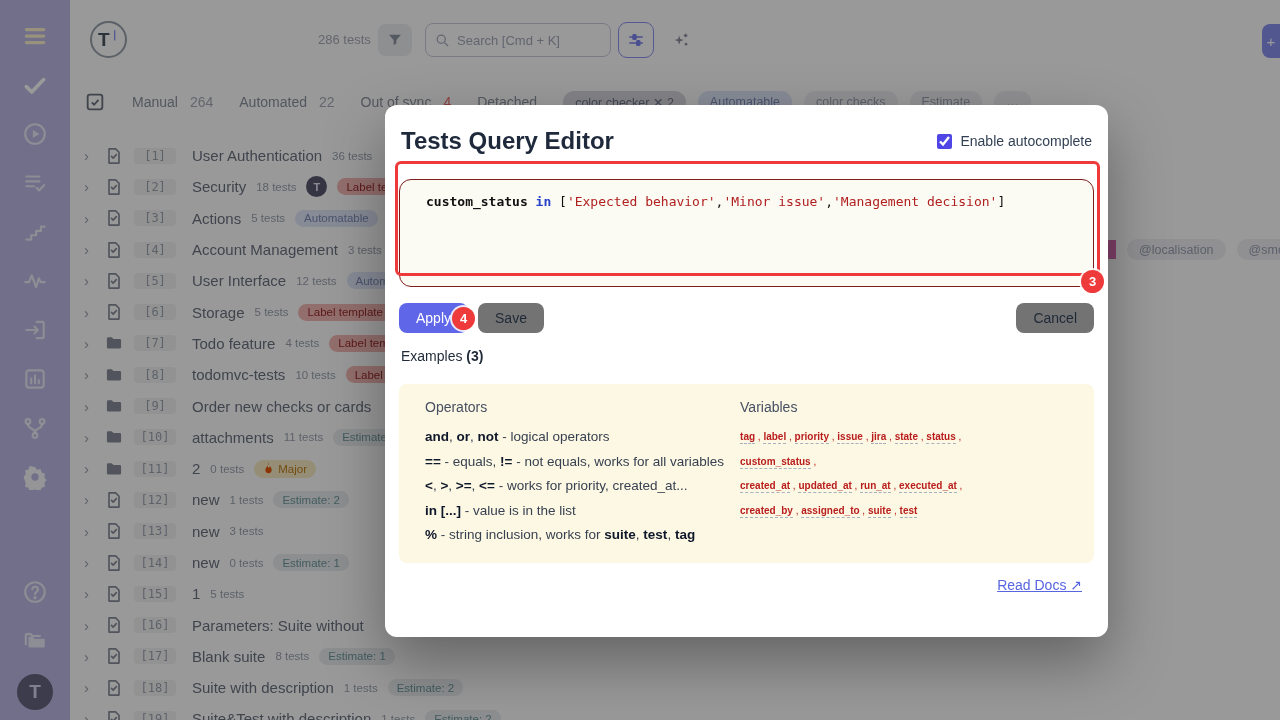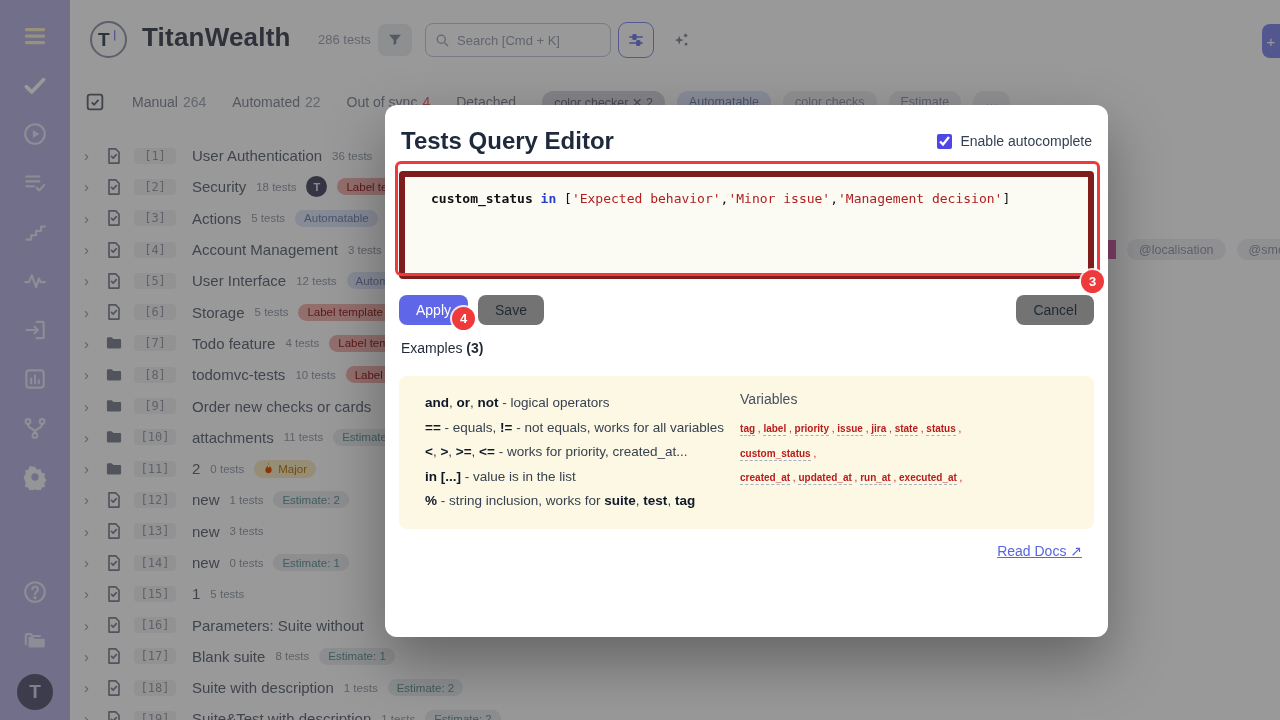--- a/index.html
+++ b/index.html
@@ -30,21 +30,21 @@
   .search-box { position:absolute; left:355px; top:23px; width:186px; height:34px; border:1px solid #c9cdde; border-radius:8px; display:flex; align-items:center; padding:0 9px; gap:7px; color:#a3a8b8; background:#fff; }
   .search-box input { border:none; outline:none; font-size:13px; color:#7b8194; width:130px; background:transparent; font-family:"Liberation Sans",sans-serif; }
   .search-box input::placeholder { color:#a3a8b8; }
   .sliders-btn { position:absolute; left:548px; top:22px; width:36px; height:36px; border:1.5px solid #8d95f2; border-radius:9px; color:#7b84ee; display:flex; align-items:center; justify-content:center; cursor:pointer; background:#fff; }
   .sparkles-btn { position:absolute; left:596px; top:26px; width:30px; height:30px; color:#8b90a0; display:flex; align-items:center; justify-content:center; cursor:pointer; }
   .corner-btn { position:absolute; right:0; top:24px; width:18px; height:34px; background:#8a92ef; border-radius:8px 0 0 8px; color:#fff; font-size:15px; display:flex; align-items:center; justify-content:center; cursor:pointer; }
 
   
   .tabbar { position:absolute; left:84px; top:88px; width:1190px; height:28px; display:flex; align-items:center; gap:26px; }
   .tab-ic { color:#6b7280; width:22px; height:22px; }
-  .tab { font-size:14px; color:#8b919e; display:flex; gap:5px; cursor:pointer; white-space:nowrap; }
+  .tab { font-size:14px; color:#8b919e; display:flex; gap:12px; cursor:pointer; white-space:nowrap; }
   .tab .cnt { color:#a6abb7; }
   .tab .cnt.red { color:#ef6b6b; }
   .tabpill { font-size:12.5px; border-radius:14px; padding:4px 12px; white-space:nowrap; cursor:pointer; }
   .tabpill.dark { background:#d9d9e2; color:#73788a; }
   .tabpill.blue { background:#e1e8fb; color:#7d8bb8; }
   .tabpill.light { background:#f0f1f5; color:#9ba1b0; }
 
   
   .tree { position:absolute; left:84px; top:140px; width:1100px; }
   .trow { height:31.3px; display:flex; align-items:center; gap:10px; cursor:pointer; white-space:nowrap; }
@@ -69,21 +69,21 @@
 
   
   .dim-overlay { position:absolute; inset:0; background:rgba(0,0,0,0.40); z-index:40; }
 
   
   .modal { position:absolute; left:385px; top:105px; width:723px; height:532px; background:#fff; border-radius:12px; box-shadow:0 25px 60px rgba(0,0,0,.35); z-index:50; padding:16px 14px 12px; }
   .m-head { display:flex; justify-content:space-between; align-items:center; padding:6px 2px 0; }
   .m-title { font-size:24px; font-weight:bold; color:#1e293b; }
   .m-check { display:flex; align-items:center; gap:8px; font-size:14px; color:#334155; }
   .m-check input { width:15px; height:15px; accent-color:#4f46e5; }
-  .editor { margin-top:16px; height:108px; border:6px solid #7f1d1d; border-radius:4px; background:#fbfaf3; padding:14px 26px; font-family:"DejaVu Sans Mono", monospace; font-size:13px; color:#111; cursor:text; }
+  .editor { margin-top:24px; height:108px; border:1px solid #7f1d1d; border-radius:12px; background:#fbfaf3; padding:14px 26px; font-family:"DejaVu Sans Mono", monospace; font-size:13px; color:#111; cursor:text; }
   .q-name { font-weight:bold; color:#111; }
   .q-kw { color:#2742c9; font-weight:bold; }
   .q-str { color:#b02020; }
   .btn-row { margin-top:16px; display:flex; align-items:center; gap:10px; padding:0 0; }
   .btn { font-size:14px; border:none; border-radius:8px; padding:7px 17px; cursor:pointer; font-family:"Liberation Sans",sans-serif; }
   .btn.primary { background:#5f67e8; color:#fff; }
   .btn.soft { background:#737373; color:#1f2937; }
   .btn.cancel { margin-left:auto; }
   .m-link-line { margin-top:15px; font-size:14px; color:#1f2937; padding-left:2px; cursor:pointer; }
   .m-link-line + .m-link-line { margin-top:17px; }
@@ -188,21 +188,20 @@
         </div>
         <div class="sb-logo-circle">T</div>
       </div>
   </div>
 
   <div class="header">
     <div class="logo-badge">
         <span>T</span>
         <span class="logo-tick">❘</span>
       </div>
-    <div class="app-title">TitanWealth</div>
     <div class="tests-count">286 tests</div>
     <div class="funnel-btn">
       <svg width="18" height="18" viewBox="0 0 24 24" fill="currentColor">
           <path d="M4 5h16l-6.2 7v4.6l-3.6 2V12z"></path>
         </svg>
     </div>
     <div class="search-box">
       <svg width="15" height="15" viewBox="0 0 24 24" fill="none" stroke="currentColor" stroke-width="2">
           <circle cx="10" cy="10" r="6.5"></circle>
           <path d="M15.5 15.5L21 21"></path>
@@ -491,34 +490,36 @@
     <button class="btn soft cancel">Cancel</button>
   </div>
 
   <div class="m-link-line">
     <span>Examples</span>
     <b>(3)</b>
   </div>
 
   <div class="helpbox">
     <div class="h-col1">
+      <div class="h-title">Operators</div>
       <div id="ops-host">
           <div class="h-line"><b>and</b><span>, </span><b>or</b><span>, </span><b>not</b><span> - logical operators</span></div>
           <div class="h-line"><b>==</b><span> - equals, </span><b>!=</b><span> - not equals, works for all variables</span></div>
           <div class="h-line"><b>&lt;</b><span>, </span><b>&gt;</b><span>, </span><b>&gt;=</b><span>, </span><b>&lt;=</b><span> - works for priority, created_at...</span></div>
           <div class="h-line"><b>in [...]</b><span> - value is in the list</span></div>
           <div class="h-line"><b>%</b><span> - string inclusion, works for </span><b>suite</b><span>, </span><b>test</b><span>, </span><b>tag</b></div>
         </div>
     </div>
     <div class="h-col2">
       <div class="h-title">Variables</div>
       <div id="vars-host">
           <div class="v-line"><span class="var">tag</span> , <span class="var">label</span> , <span class="var">priority</span> , <span class="var">issue</span> , <span class="var">jira</span> , <span class="var">state</span> , <span class="var">status</span> ,</div>
           <div class="v-line"><span class="var">custom_status</span> ,</div>
           <div class="v-line"><span class="var">created_at</span> , <span class="var">updated_at</span> , <span class="var">run_at</span> , <span class="var">executed_at</span> ,</div>
+          <div class="v-line"><span class="var">created_by</span> , <span class="var">assigned_to</span> , <span class="var">suite</span> , <span class="var">test</span></div>
         </div>
     </div>
   </div>
 
   <div class="docs-row">
     <a class="docs-link">Read Docs ↗</a>
   </div>
 </div>
 
 <div class="anno-rect"></div>

